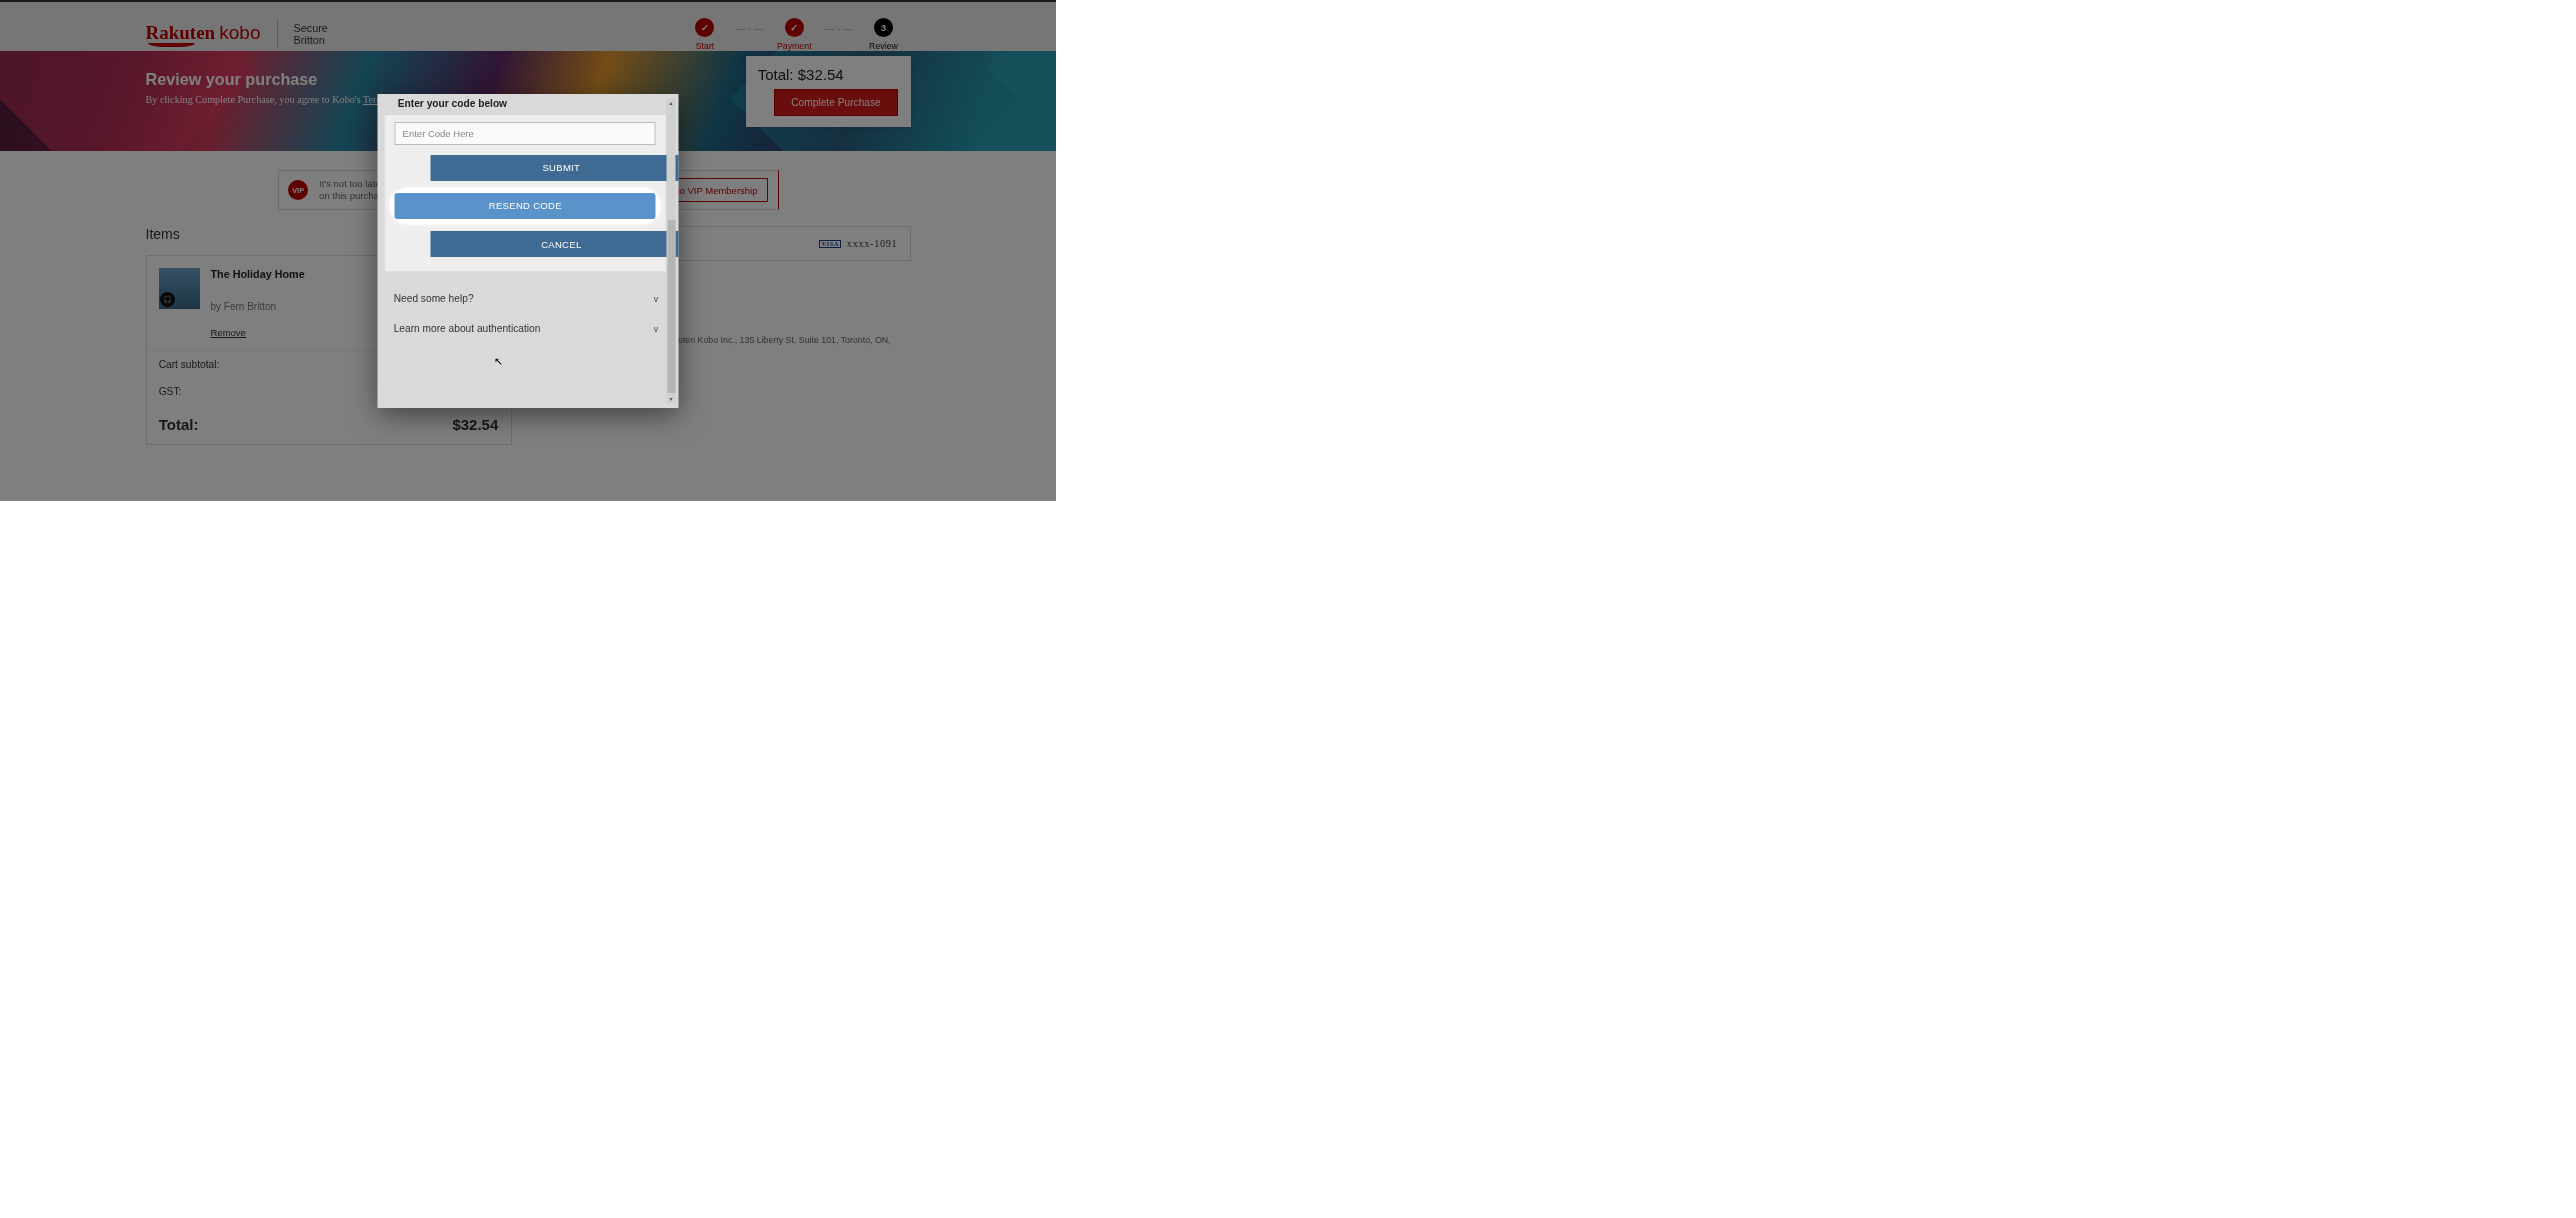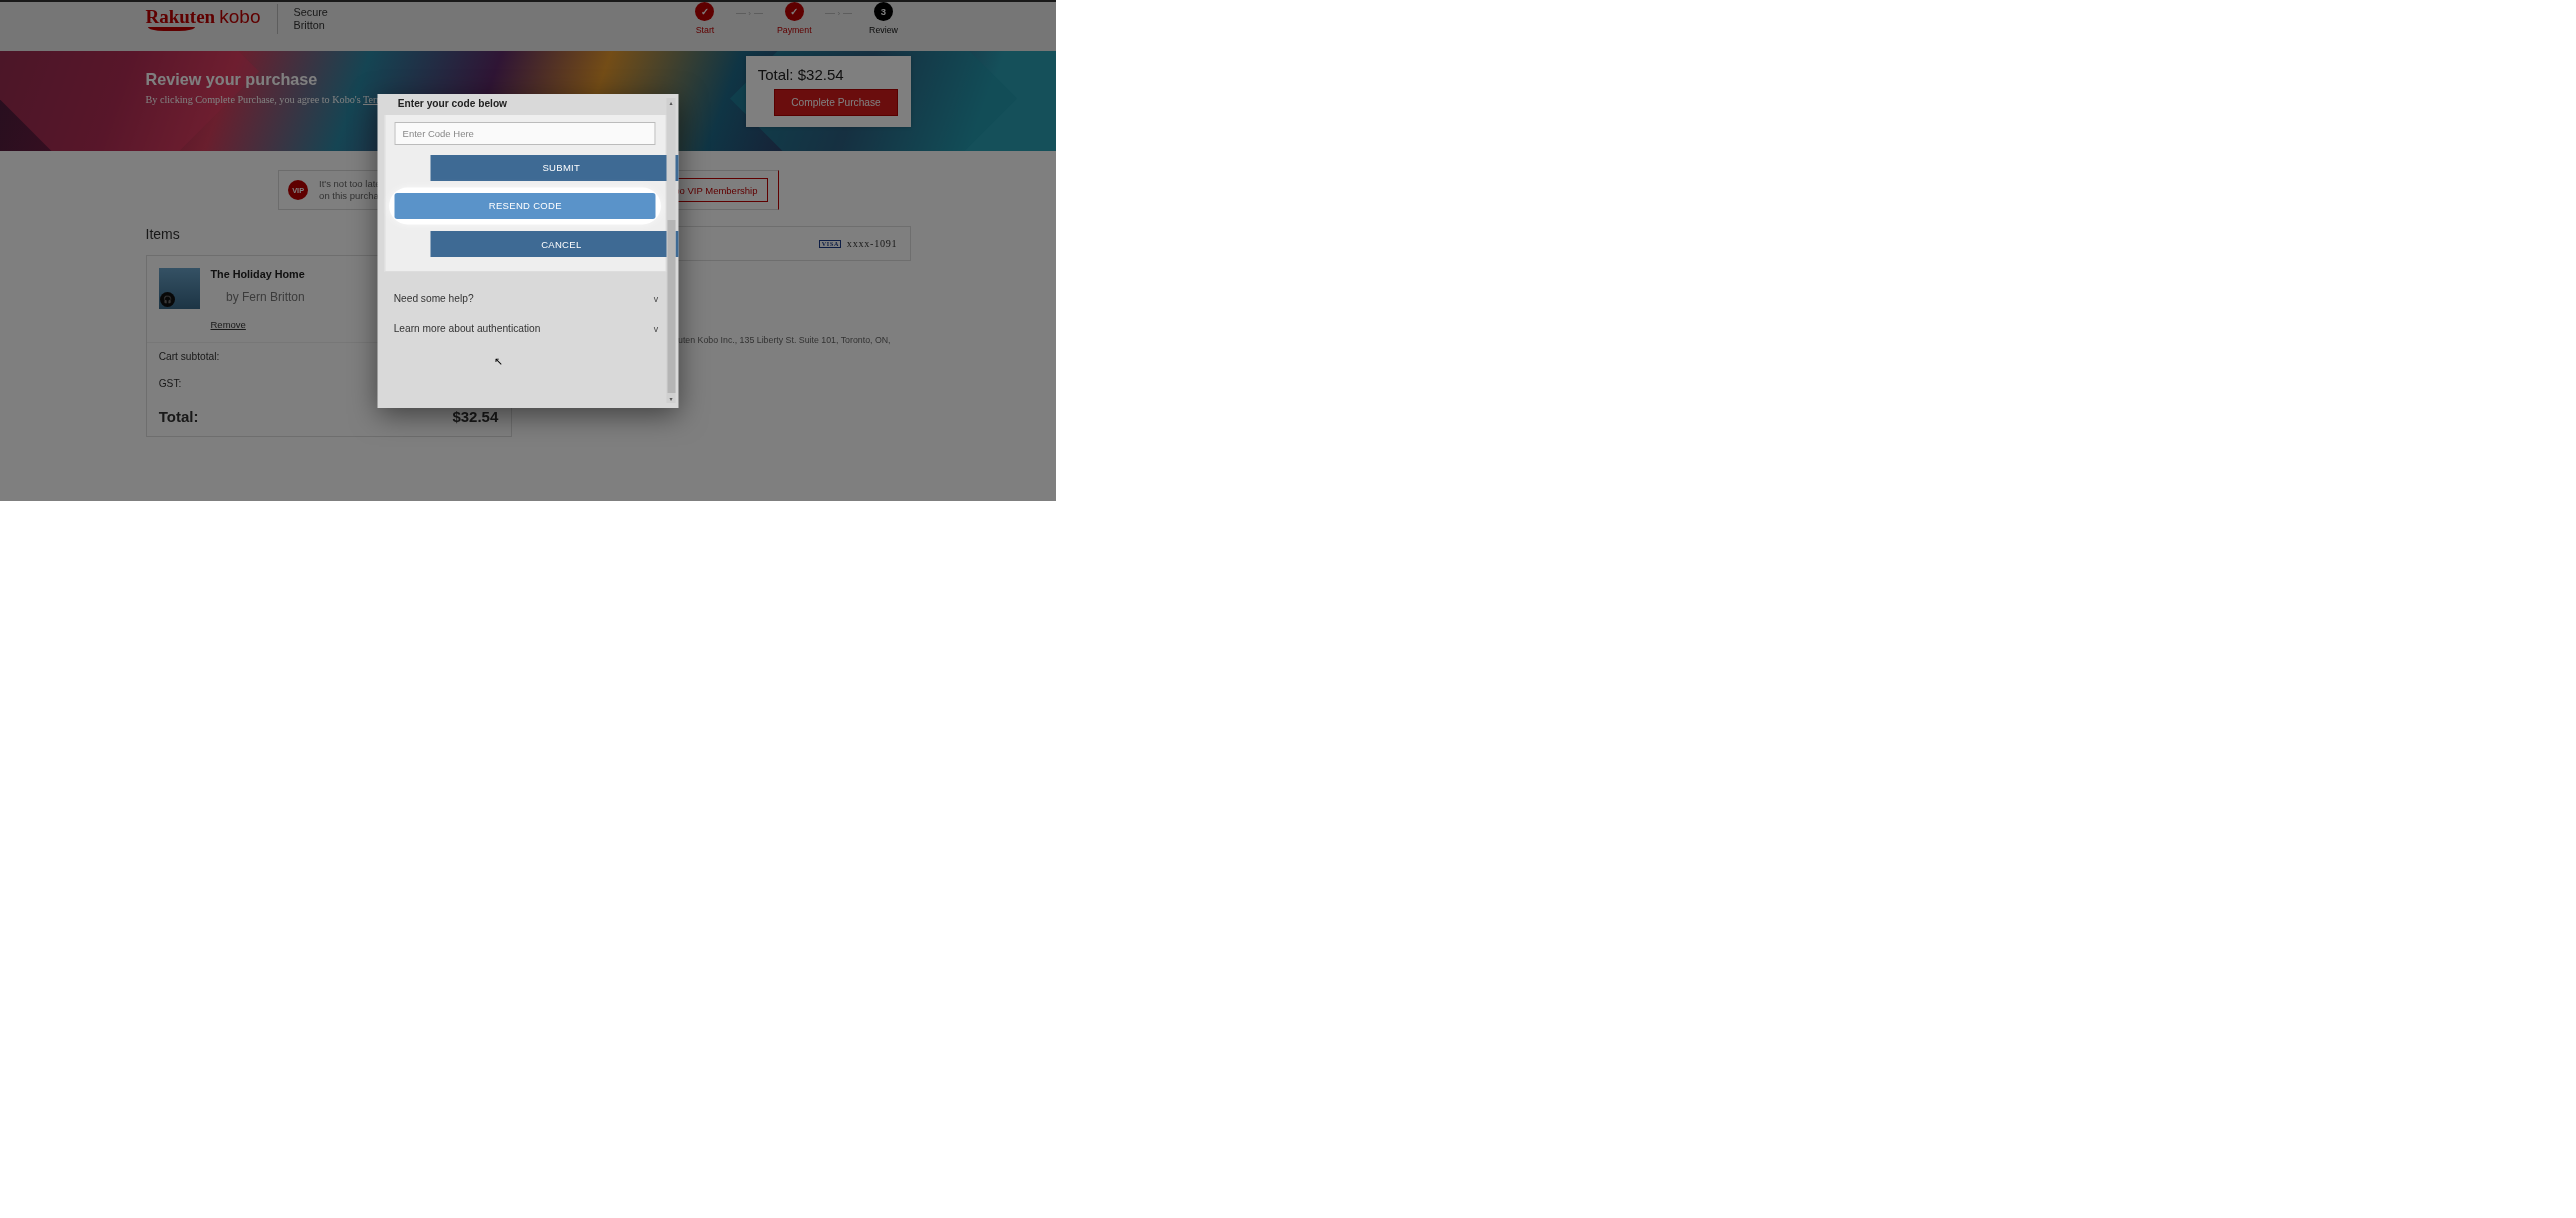--- a/index.html
+++ b/index.html
@@ -15,21 +15,21 @@
     position: absolute;
     inset: 0;
     background: rgba(0,0,0,0.5);
     z-index: 50;
   }
   
   .header {
     background: #eceded;
     height: 51px;
     display: flex;
-    align-items: flex-start;
+    align-items: flex-end;
     padding: 0 27px;
     border-top: 2px solid #333;
   }
   .header-inner {
     display: flex;
     align-items: center;
     width: 100%;
     max-width: 765px;
     margin: 0 auto;
   }
@@ -224,21 +224,21 @@
     align-items:flex-end;
   }
   .book-cover .audio-dot {
     width: 15px; height: 15px; border-radius: 50%;
     background: #111;
     display:flex; align-items:center; justify-content:center;
     color:#fff; font-size:7.4px;
     margin: 0 0 1.4px 1.4px;
   }
   .item-meta .title { font-weight: 600; color: #222; font-size: 10.8px; }
-  .item-meta .author { color: #777; font-size: 12px; margin-top: 10px; text-align: right; }
+  .item-meta .author { color: #777; font-size: 10px; margin-top: 21px; }
   .remove-link { font-size: 9.5px; color: #333; text-decoration: underline; display:inline-block; margin-top: 15px; }
   .price-row {
     display: flex;
     justify-content: space-between;
     padding: 8.1px 12.2px;
     font-size: 10.2px;
     color: #333;
   }
   .price-row.total { font-size: 15px; font-weight: 600; padding: 10.8px 12.2px; }
   

